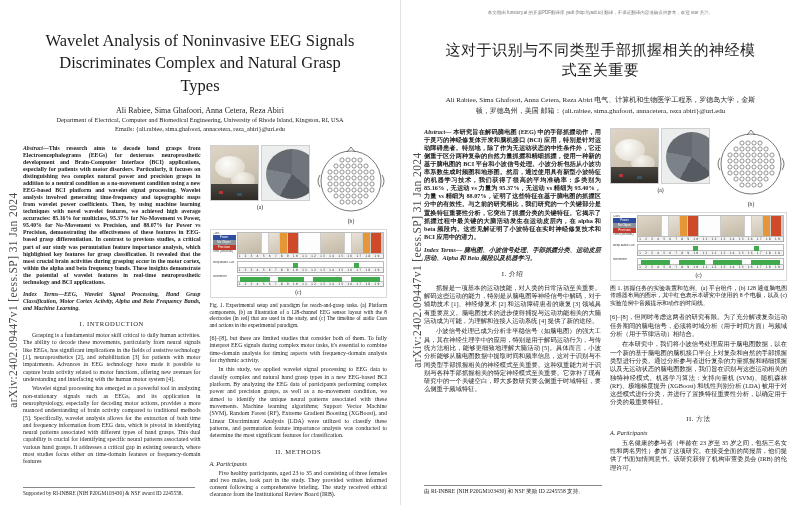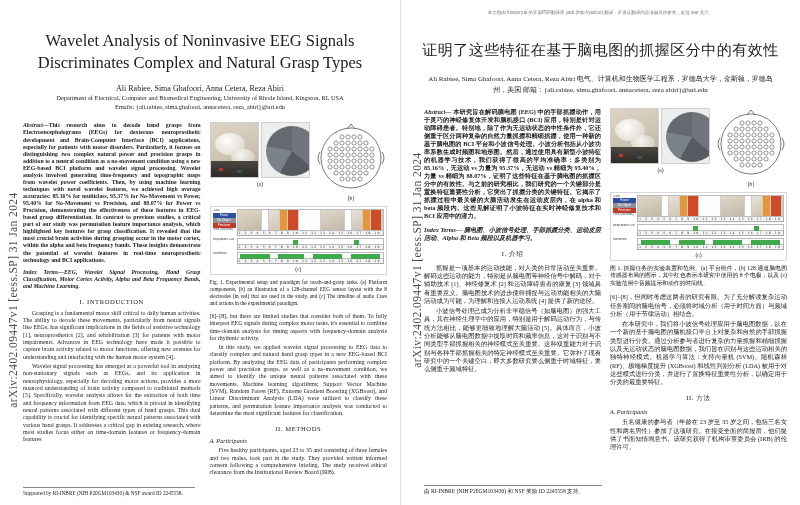--- a/index.html
+++ b/index.html
@@ -12,21 +12,21 @@
   
   .arxiv-vert { position:absolute; width:360px; height:14px; transform:rotate(-90deg);
                 text-align:center; font-size:11.5px; color:#4a4a4a; letter-spacing:0.4px;
                 font-family:"Liberation Serif", serif; white-space:nowrap; }
   .page.en .arxiv-vert { left:-166px; top:293px; }
   .page.zh .arxiv-vert { left:-163px; top:253px; }
 
   .watermark { position:absolute; top:10px; left:0; width:100%; text-align:center;
                font-size:4.5px; color:#777; font-family:"Liberation Sans", sans-serif; }
 
-  .header { text-align:center; padding:0 18px; }
+  .header { text-align:center; padding:0 38px; }
   .page.en .header { margin-top:30px; }
   .page.zh .header { margin-top:40px; }
   .title { font-size:16.5px; line-height:1.35; font-weight:400; }
   .page.zh .title { font-size:15px; font-weight:500; letter-spacing:0.5px; }
   .authors { font-size:8px; margin-top:9px; }
   .affil, .emails { font-size:6.3px; line-height:1.5; color:#222; }
   .page.zh .authors-block { font-size:7px; line-height:1.6; margin-top:14px; padding:0 6px; }
 
   .cols { display:flex; gap:9px; padding:0 13px 0 23px; margin-top:11px; }
   .col { flex:1; min-width:0; }
@@ -270,21 +270,21 @@
     </div>
 
     <div class="footnote">Supported by RI-INBRE (NIH P20GM103430) &amp; NSF award ID 2245558.</div>
   </div>
 
   <div class="page zh">
     <div class="watermark">本文档由 funstory.ai 的开源PDF翻译库 yadt (http://yadt.io) 翻译，不保证翻译内容准确仅供参考，欢迎 star 关注。</div>
     <div class="arxiv-vert">arXiv:2402.09447v1  [eess.SP]  31 Jan 2024</div>
 
     <div class="header">
-      <div class="title">证明了这些特征在基于脑电图的抓握区分中的有效性</div>
+      <div class="title">这对于识别与不同类型手部抓握相关的神经模式至关重要</div>
       <div class="authors-block">Ali Rabiee, Sima Ghafoori, Anna Cetera, Reza Abiri 电气、计算机和生物医学工程系，罗德岛大学，金斯顿，罗德岛州，美国 邮箱：{ali.rabiee, sima.ghafoori, annacetera, reza abiri}@uri.edu</div>
     </div>
 
     <div class="cols">
       <div class="col">
         <div class="abstract"><span class="lead">Abstract— </span><span>本研究旨在解码脑电图 (EEG) 中的手部抓握动作，用于灵巧的神经修复体开发和脑机接口 (BCI) 应用，特别是针对运动障碍患者。特别地，除了作为无运动状态的中性条件外，它还侧重于区分两种复杂的自然力量抓握和精细抓握，使用一种新的基于脑电图的 BCI 平台和小波信号处理。小波分析包括从小波功率系数生成时频图和地形图。然后，通过使用具有新型小波特征的机器学习技术，我们获得了很高的平均准确率：多类别为 85.16%，无运动 vs 力量为 95.37%，无运动 vs 精细为 95.40%，力量 vs 精细为 88.07%，证明了这些特征在基于脑电图的抓握区分中的有效性。与之前的研究相比，我们研究的一个关键部分是置换特征重要性分析，它突出了抓握分类的关键特征。它揭示了抓握过程中最关键的大脑活动发生在运动皮层内，在 alpha 和 beta 频段内。这些见解证明了小波特征在实时神经修复技术和 BCI 应用中的潜力。</span></div>
         <div class="index-terms">Index Terms— 脑电图、小波信号处理、手部抓握分类、运动皮层活动、Alpha 和 Beta 频段以及机器学习。</div>
         <div class="sec-head">I. 介绍</div>
         <div class="para">抓握是一项基本的运动技能，对人类的日常活动至关重要。解码这些运动的能力，特别是从脑电图等神经信号中解码，对于辅助技术 [1]、神经修复术 [2] 和运动障碍患者的康复 [3] 领域具有重要意义。脑电图技术的进步使得捕捉与运动功能相关的大脑活动成为可能，为理解和连接人运动系统 [4] 提供了新的途径。</div>
         <div class="para">小波信号处理已成为分析非平稳信号（如脑电图）的强大工具，其在神经生理学中的应用，特别是用于解码运动行为，与传统方法相比，能够更细致地理解大脑活动 [5]。具体而言，小波分析能够从脑电图数据中提取时间和频率信息，这对于识别与不同类型手部抓握相关的神经模式至关重要。这种双重能力对于识别与各种手部抓握相关的特定神经模式至关重要。它弥补了现有研究中的一个关键空白，即大多数研究要么侧重于时域特征，要么侧重于频域特征。</div>

